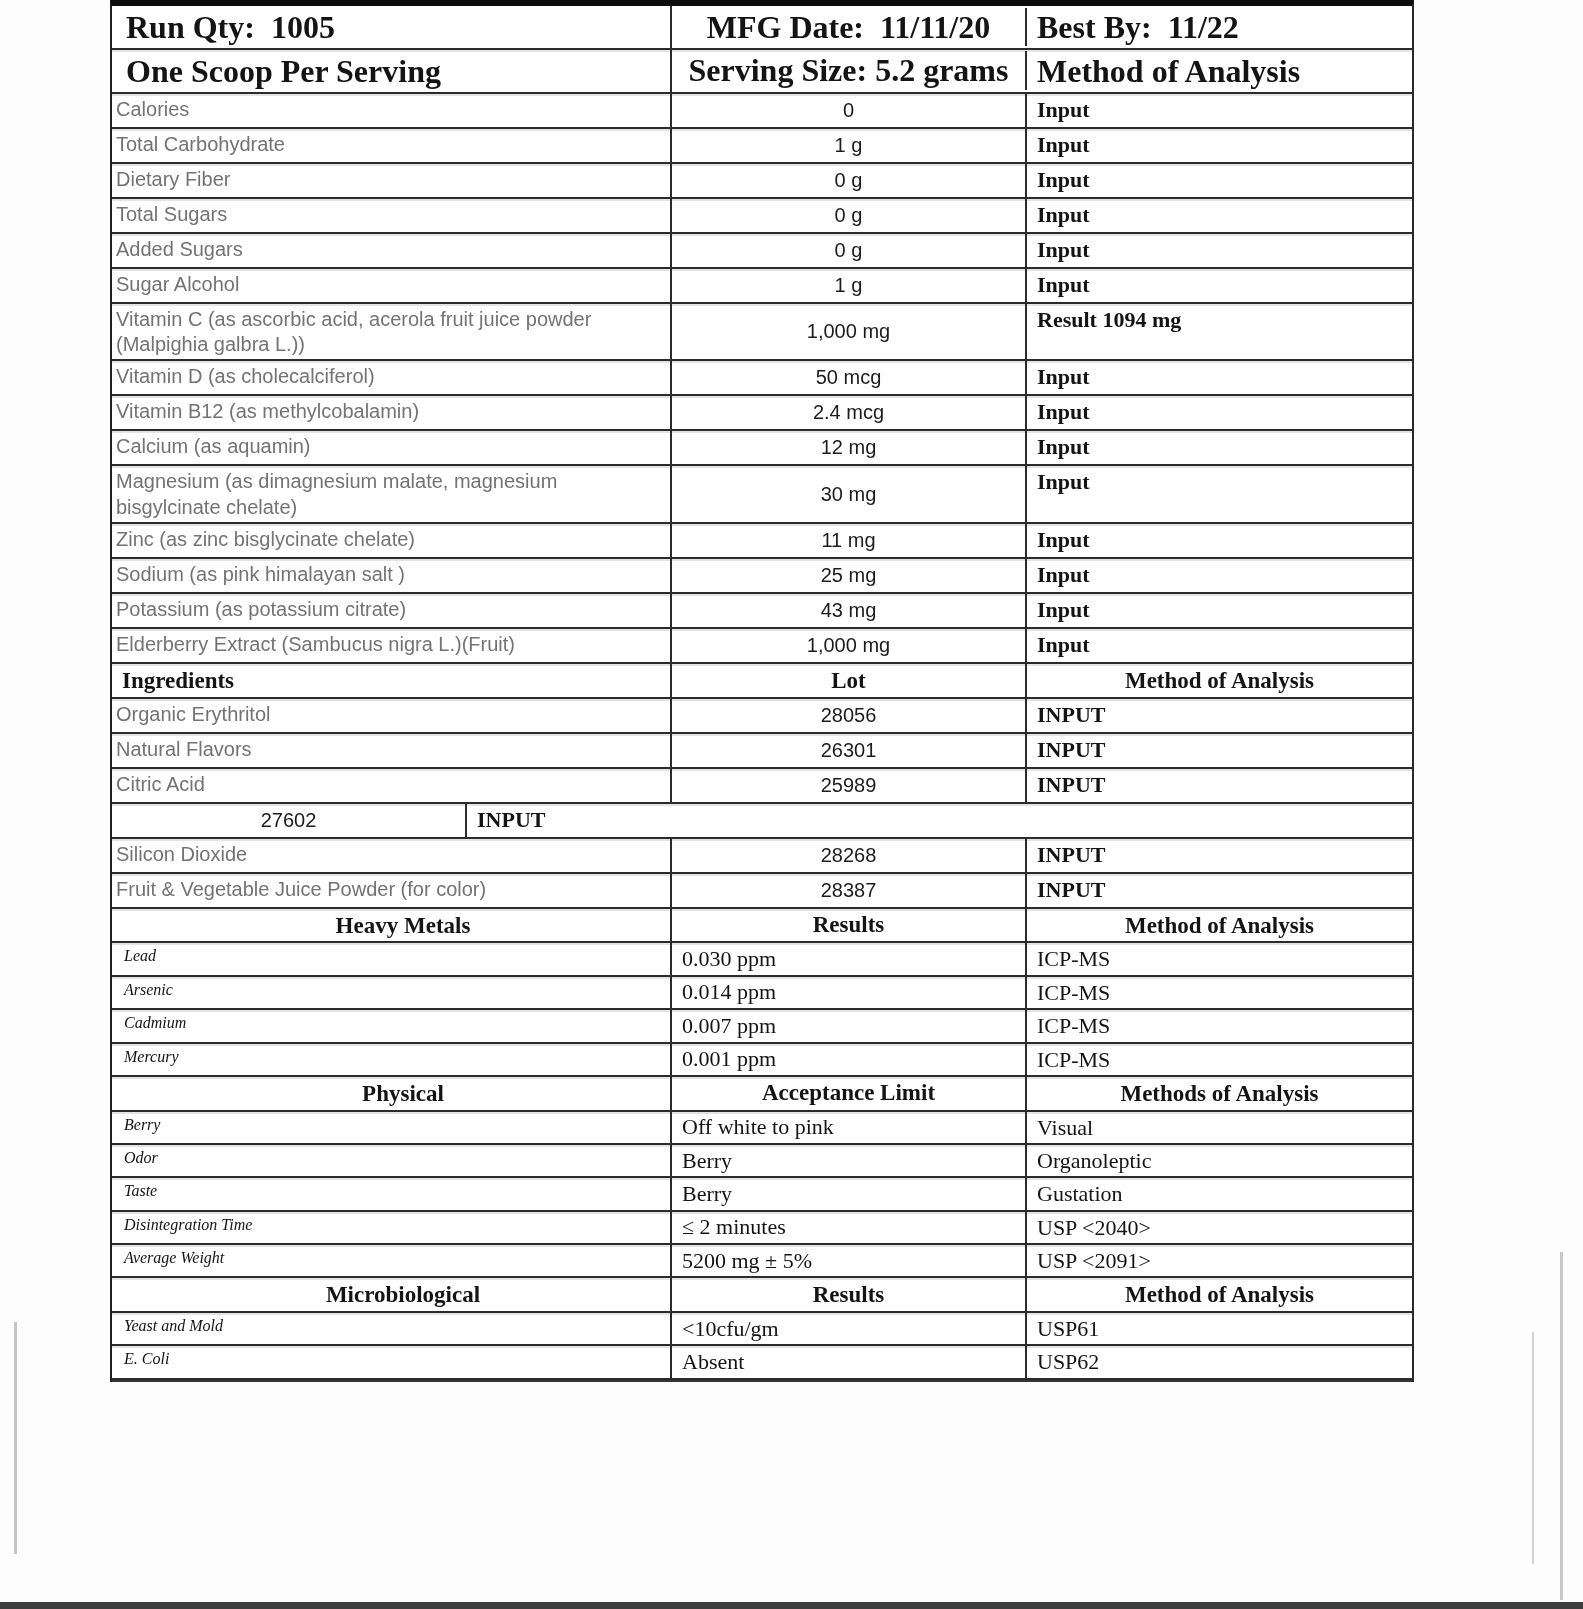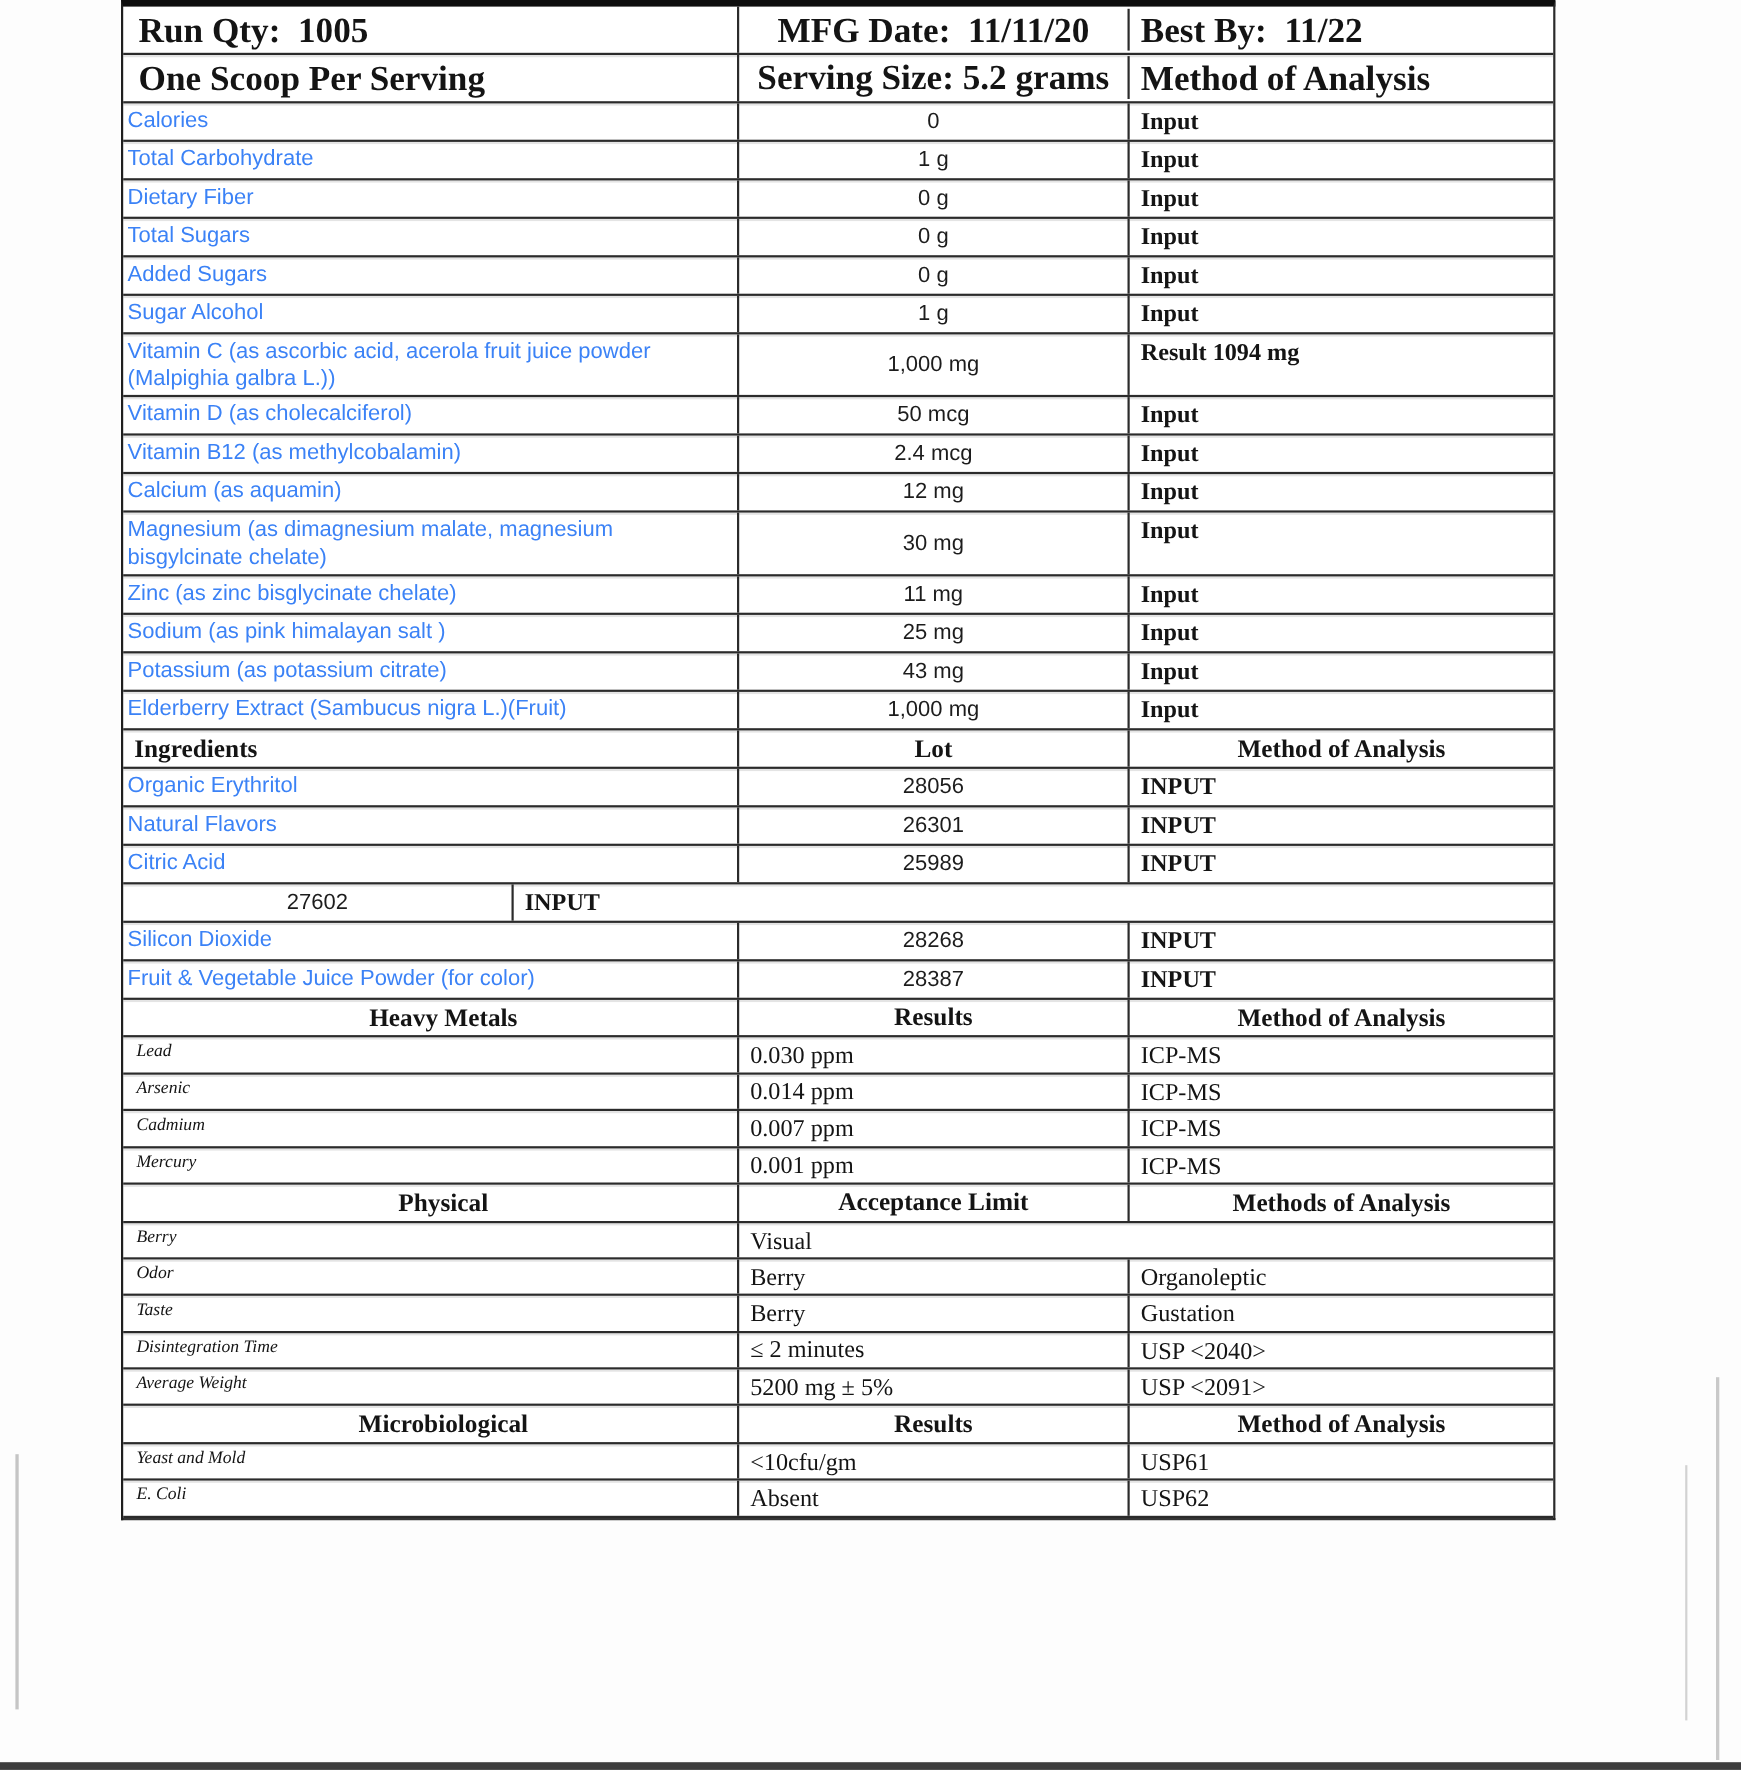--- a/index.html
+++ b/index.html
@@ -38,21 +38,21 @@
 
   
   
   .info .cell{font-weight:bold;font-size:32px;line-height:1.15;}
   .info{min-height:34px;align-items:center;}
   .info .c1{padding-left:14px;display:flex;align-items:center;}
   .info .c3{display:flex;align-items:center;}
 
   
   .nut{min-height:35px;}
-  .nut .c1{font-family:"Liberation Sans", sans-serif;font-size:20px;line-height:1.27;color:#3b82f6;}
+  .nut .c1{font-family:"Liberation Sans", sans-serif;font-size:20px;line-height:1.27;color:#737373;}
   .nut .c2{font-family:"Liberation Sans", sans-serif;font-size:20px;color:#1c1c1c;}
   .nut .c3{font-weight:bold;font-size:22px;line-height:1.2;}
 
   
   .sect{min-height:31px;}
   .sect .cell{font-weight:bold;font-size:23px;line-height:1.2;}
   .sect .c1{display:flex;align-items:center;justify-content:center;text-align:center;padding-left:28px;}
   .sect .c3{display:flex;align-items:center;justify-content:center;text-align:center;padding-left:4px;}
   .sect.left1 .c1{justify-content:flex-start;text-align:left;padding-left:10px;}
 
@@ -240,20 +240,21 @@
     <div class="row sect">
       <div class="cell c1">Physical</div>
       <div class="cell c2">Acceptance Limit</div>
       <div class="cell c3">Methods of Analysis</div>
     </div>
 
     <div>
 
     <div class="row spec">
         <div class="cell c1">Berry</div>
+        <div class="cell c2">Off white to pink</div>
         <div class="cell c3">Visual</div>
       </div>
         <div class="row spec">
         <div class="cell c1">Odor</div>
         <div class="cell c2">Berry</div>
         <div class="cell c3">Organoleptic</div>
       </div>
         <div class="row spec">
         <div class="cell c1">Taste</div>
         <div class="cell c2">Berry</div>

